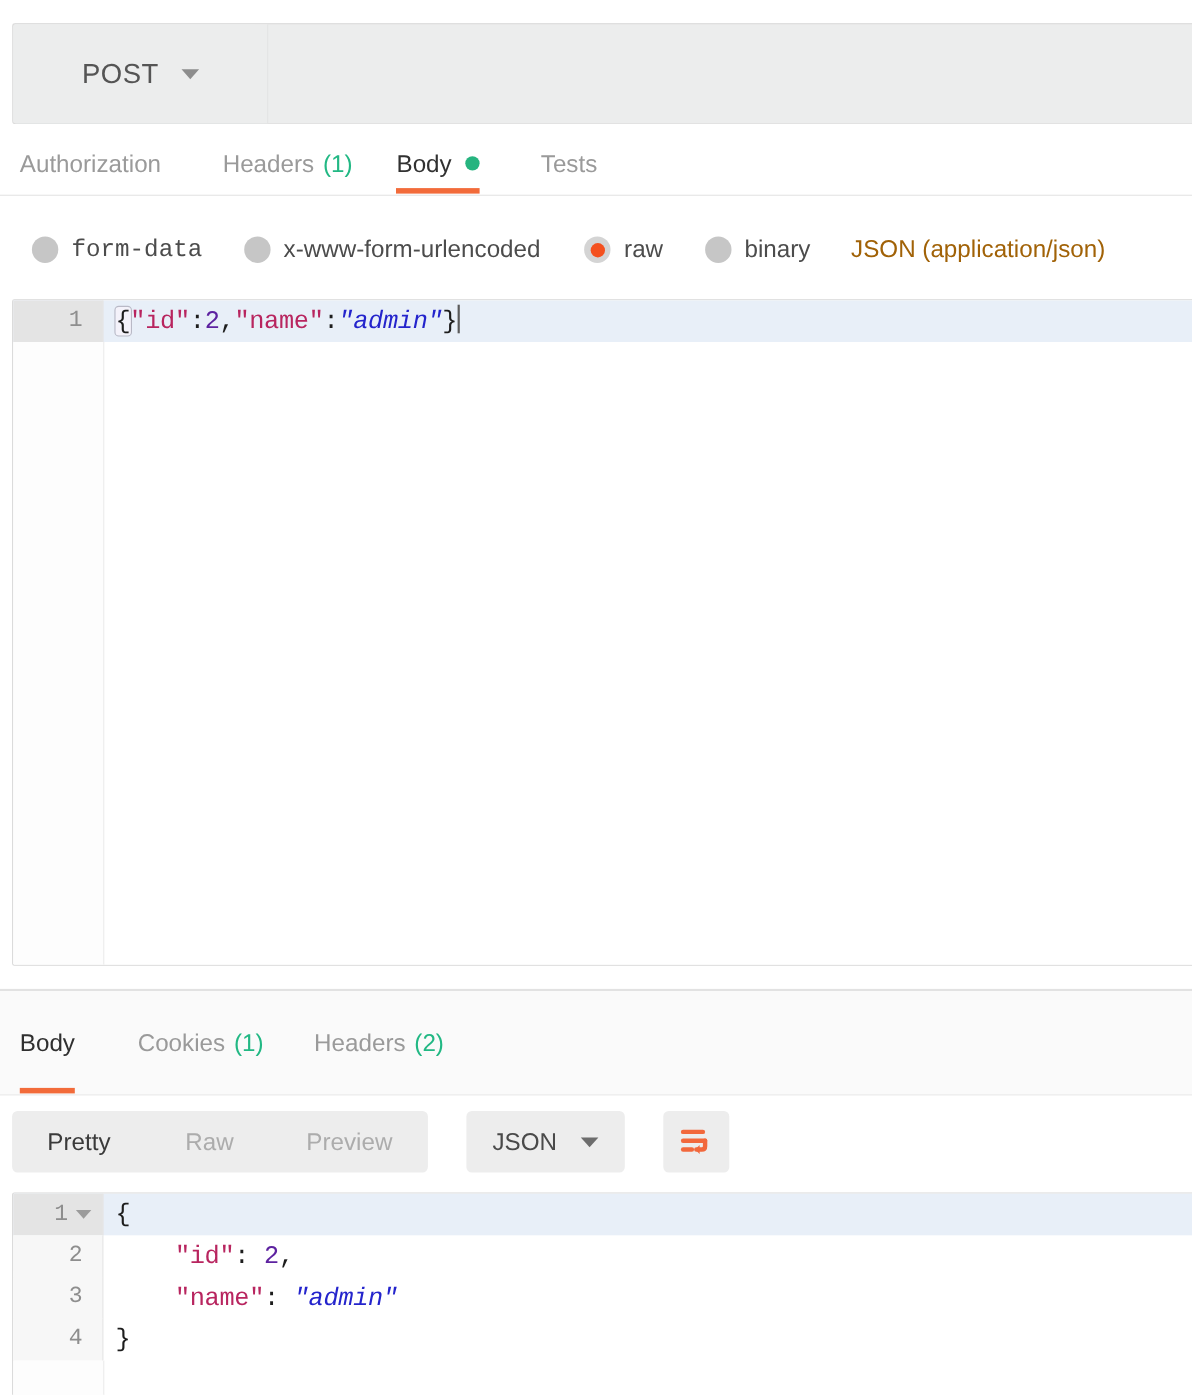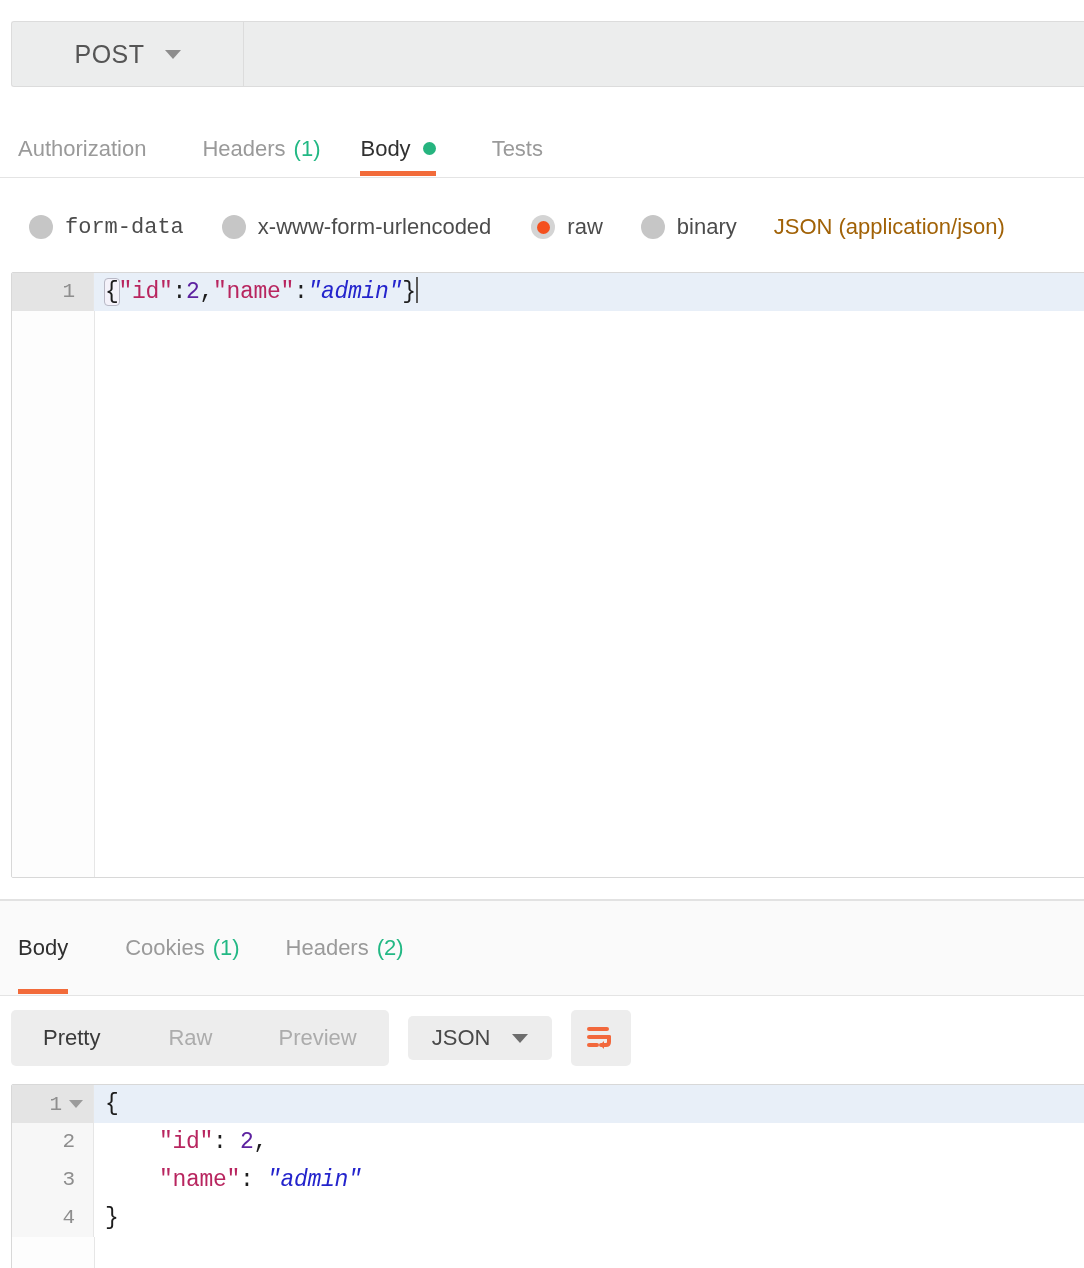--- a/index.html
+++ b/index.html
@@ -16,21 +16,21 @@
     position: relative;
     -webkit-font-smoothing: antialiased;
   }
 
   
   .url-bar {
     position: absolute;
     left: 11px;
     top: 21px;
     width: 1073px;
-    height: 66px;
+    height: 92px;
     box-sizing: border-box;
     display: flex;
     align-items: stretch;
     background: #eceded;
     border: 1px solid #dcdcdc;
     border-right: none;
     border-radius: 3px 0 0 3px;
   }
   .method-select {
     width: 231px;
@@ -263,20 +263,21 @@
   
   .res-toolbar {
     position: absolute;
     left: 0;
     top: 996px;
     width: 1084px;
     height: 84px;
     display: flex;
     align-items: center;
     background: #ffffff;
+    gap: 16px;
   }
   .seg-group {
     display: flex;
     align-items: center;
     background: #ededed;
     border-radius: 5px;
     height: 56px;
     padding: 0 6px;
   }
   .seg-btn {
@@ -289,21 +290,21 @@
     cursor: pointer;
     white-space: nowrap;
   }
   .seg-btn.active { color: #3a3a3a; }
   .format-select {
     display: flex;
     align-items: center;
     gap: 22px;
     background: #ededed;
     border-radius: 5px;
-    height: 44px;
+    height: 56px;
     padding: 0 24px;
     margin-left: 19px;
     cursor: pointer;
     font-size: 22px;
     color: #4a4a4a;
   }
   .caret-small {
     width: 0; height: 0;
     border-left: 8px solid transparent;
     border-right: 8px solid transparent;

